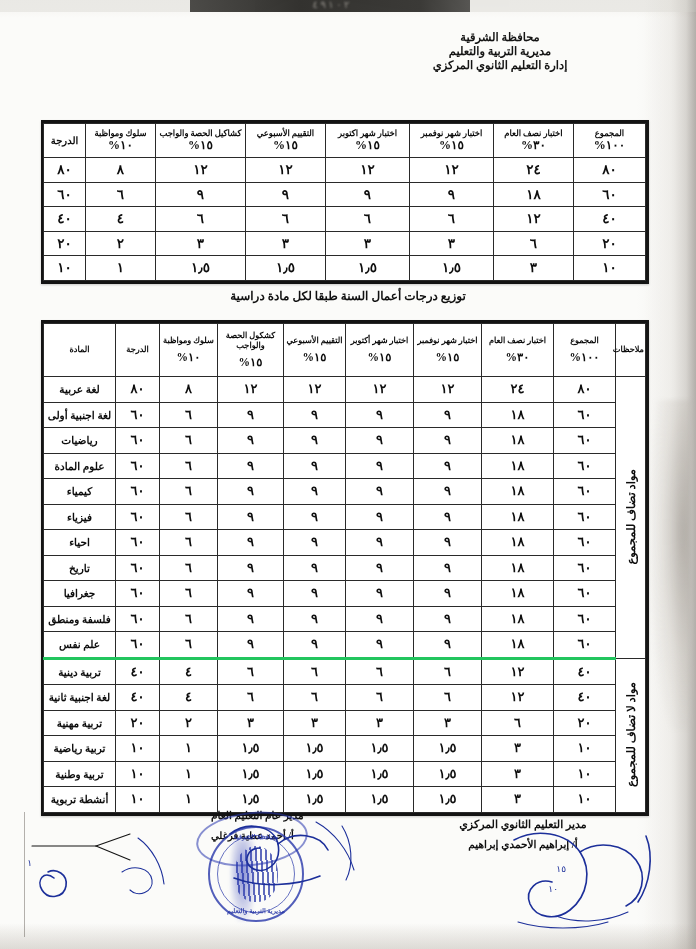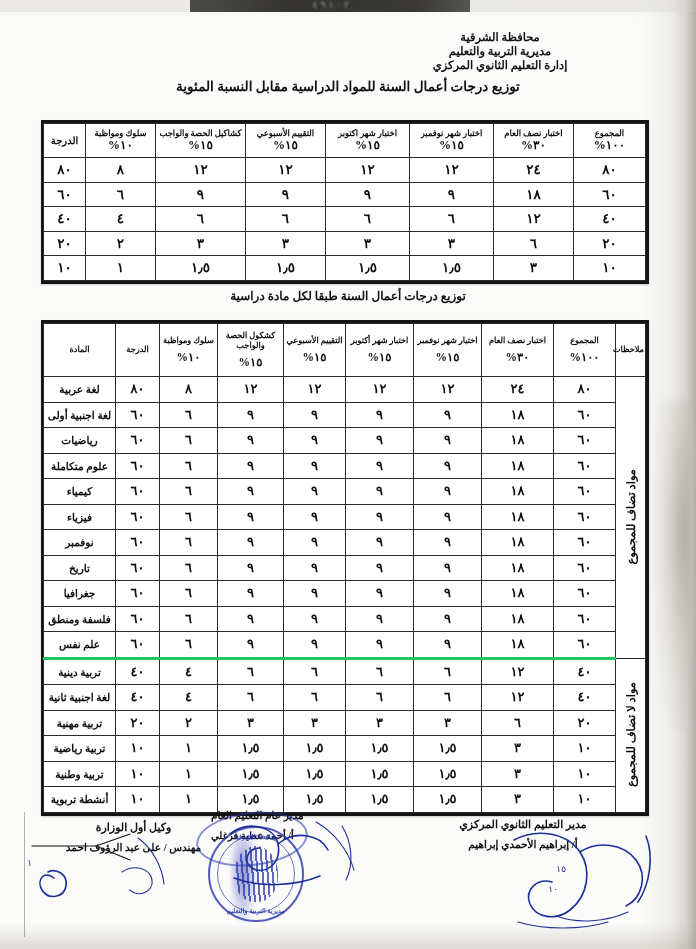--- a/index.html
+++ b/index.html
@@ -337,21 +337,20 @@
     <div id="top-band-text">٢ ٠ ١ ٩ ٤</div>
   </div>
 
   <div id="letterhead">
     <div>محافظة الشرقية</div>
     <div>مديرية التربية والتعليم</div>
     <div>إدارة التعليم الثانوي المركزي</div>
   </div>
 
   <div id="title-block">
-    <div id="doc-title">توزيع درجات أعمال السنة للمواد الدراسية مقابل النسبة المئوية</div>
   </div>
 
   <div id="table1-wrap">
     <table id="table1">
       <colgroup>
         <col style="width:72px">
           <col style="width:80px">
           <col style="width:84px">
           <col style="width:84px">
         <col style="width:80px">
@@ -543,21 +542,21 @@
           </tr>
           <tr>
             <td>٦٠</td>
             <td>١٨</td>
             <td>٩</td>
             <td>٩</td>
             <td>٩</td>
             <td>٩</td>
             <td>٦</td>
             <td>٦٠</td>
-            <td class="subject">علوم متكاملة</td>
+            <td class="subject">علوم المادة</td>
           </tr>
           <tr>
             <td>٦٠</td>
             <td>١٨</td>
             <td>٩</td>
             <td>٩</td>
             <td>٩</td>
             <td>٩</td>
             <td>٦</td>
             <td>٦٠</td>
@@ -576,21 +575,21 @@
           </tr>
           <tr>
             <td>٦٠</td>
             <td>١٨</td>
             <td>٩</td>
             <td>٩</td>
             <td>٩</td>
             <td>٩</td>
             <td>٦</td>
             <td>٦٠</td>
-            <td class="subject">نوفمبر</td>
+            <td class="subject">احياء</td>
           </tr>
           <tr>
             <td>٦٠</td>
             <td>١٨</td>
             <td>٩</td>
             <td>٩</td>
             <td>٩</td>
             <td>٩</td>
             <td>٦</td>
             <td>٦٠</td>
@@ -705,24 +704,20 @@
   <div id="sig-right">
     <div>مدير التعليم الثانوي المركزي</div>
     <div class="sig-name">أ/ إبراهيم الأحمدي إبراهيم</div>
   </div>
 
   <div id="sig-center">
     <div>مدير عام التعليم العام</div>
     <div class="sig-name">أ/ أحمد عطية فرغلي</div>
   </div>
 
-  <div id="sig-left">
-    <div>وكيل أول الوزارة</div>
-    <div class="sig-name">مهندس / على عبد الرؤوف احمد</div>
-  </div>
 
   <div id="stamp">
     <div class="ring"></div>
     <div class="ring2"></div>
     <div class="eagle"></div>
     <div class="txt-top">محافظة الشرقية</div>
     <div class="txt-bot">مديرية التربية والتعليم</div>
   </div>
   <div id="stamp-smear"></div>
   <div id="stamp-oval"></div>

